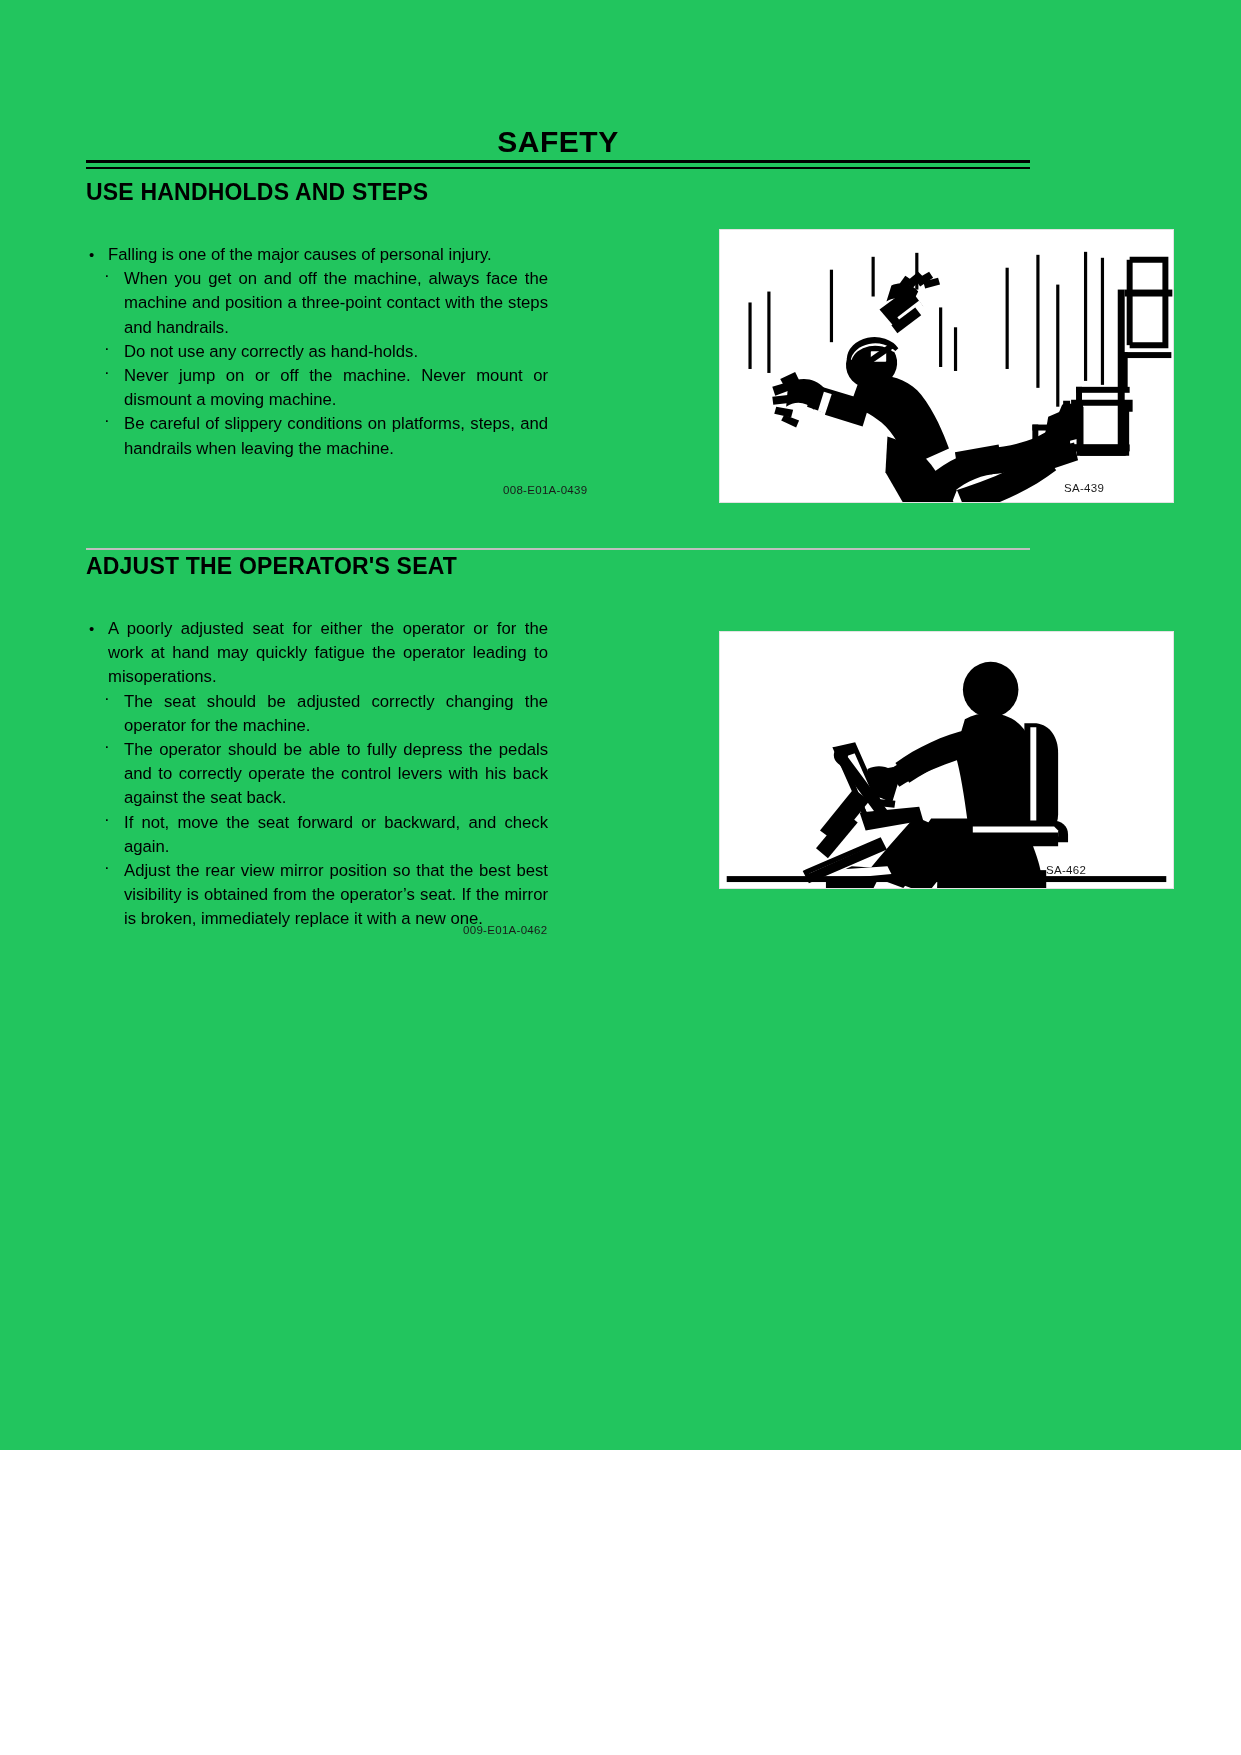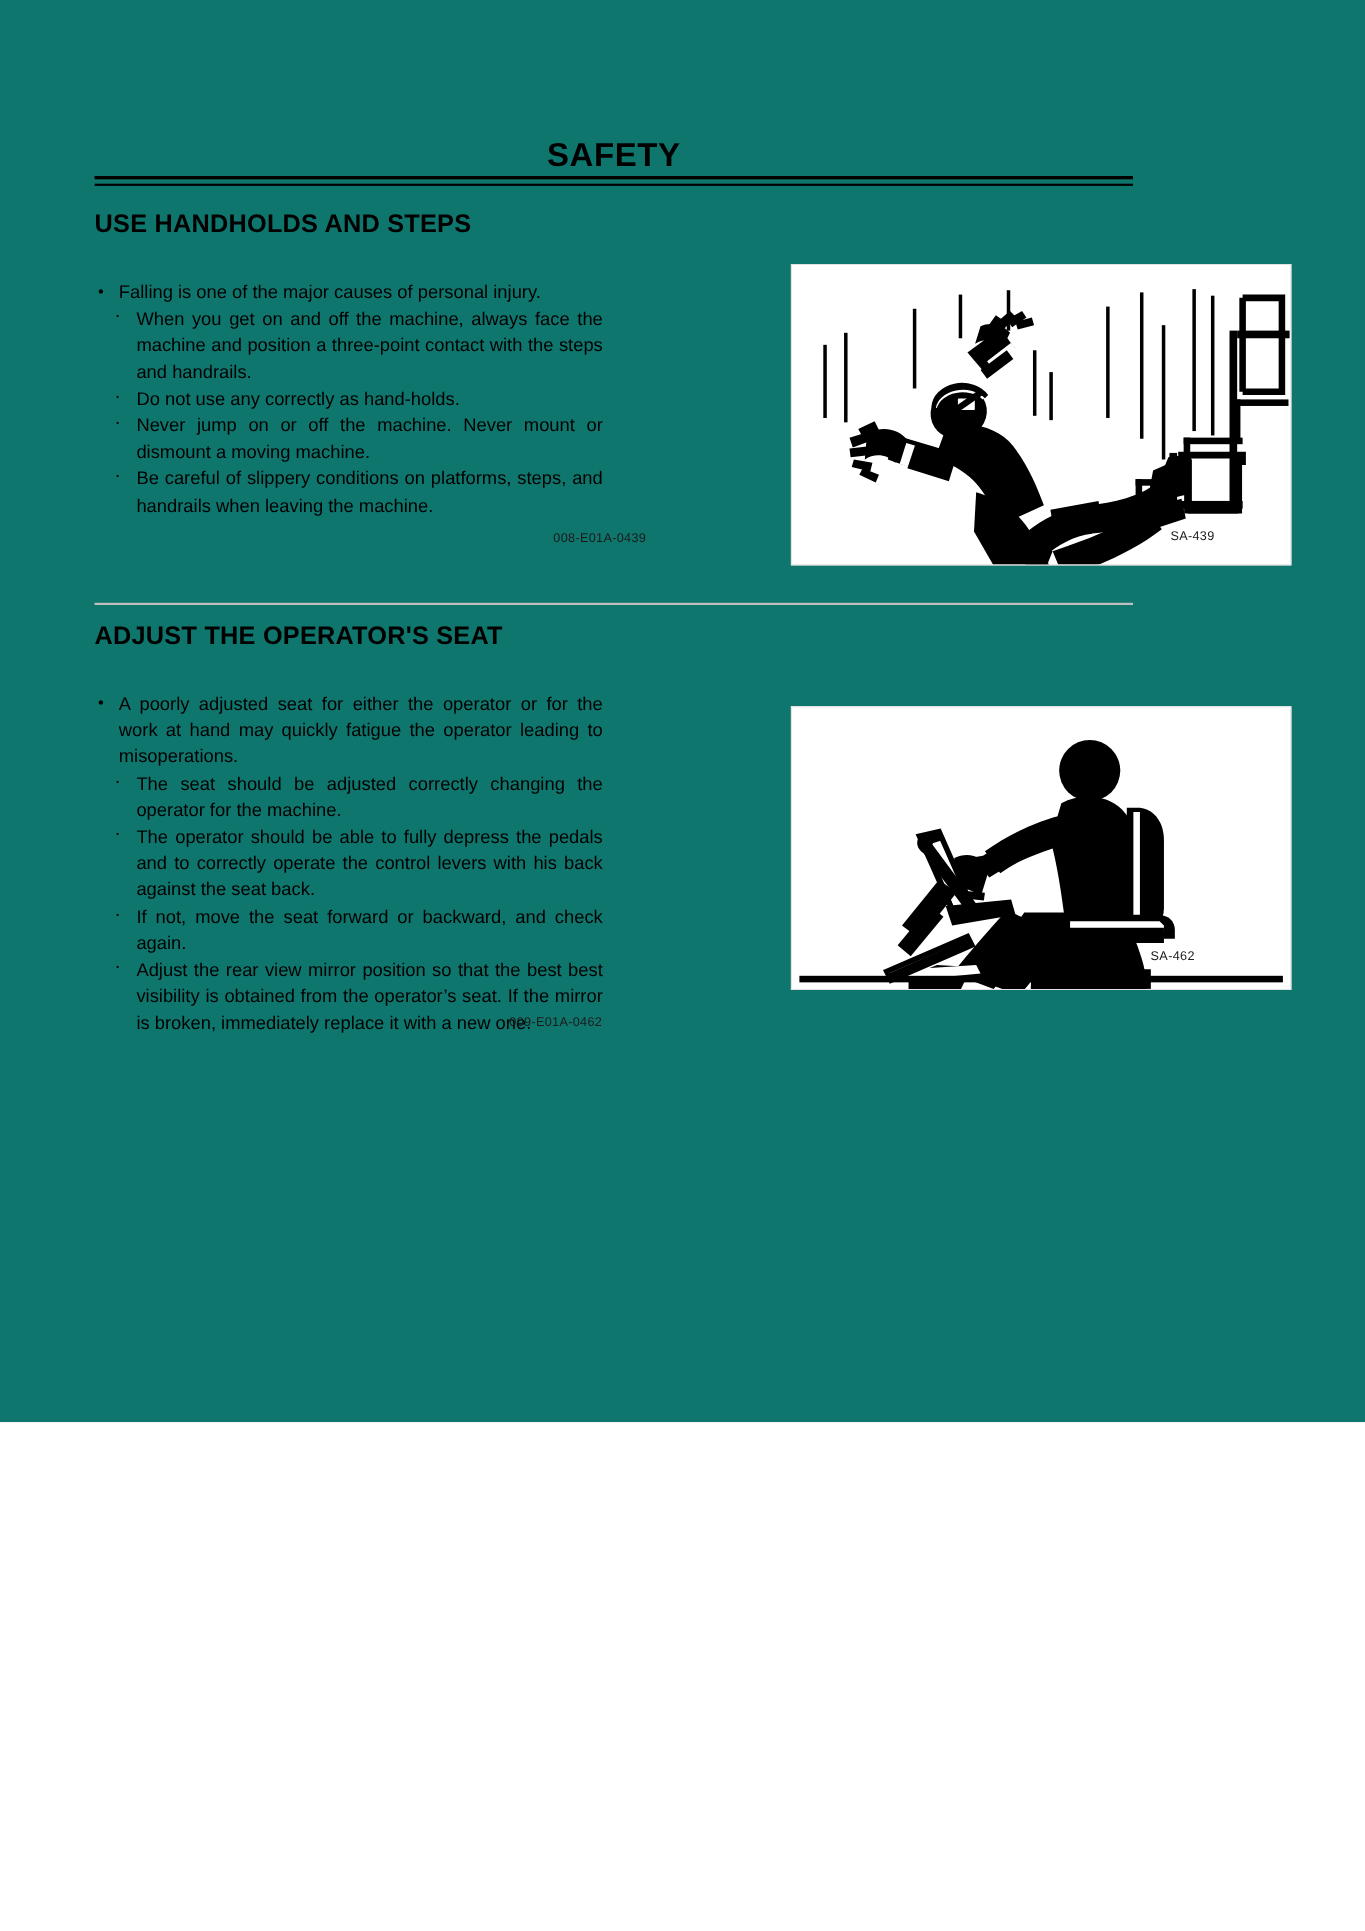--- a/index.html
+++ b/index.html
@@ -7,22 +7,22 @@
     padding: 0;
     background: #ffffff;
   }
   body {
     font-family: "Liberation Sans", sans-serif;
     color: #000000;
   }
   .page {
     position: relative;
     width: 1241px;
-    height: 1293px;
-    background: #0f766e;
+    height: 1450px;
+    background: #22c55e;
     box-sizing: border-box;
     overflow: hidden;
   }
 
   
   .doc-header {
     position: absolute;
     left: 86px;
     top: 125px;
     width: 1940px;
@@ -60,21 +60,21 @@
     height: 2px;
     background: #c0c0c0;
   }
   #divider-seat { top: 548px; }
 
   .section-heading {
     font-size: 23px;
     font-weight: bold;
     letter-spacing: 0.2px;
     line-height: 26px;
-    margin: 12px 0 0 0;
+    margin: 1px 0 0 0;
   }
 
   .section-body {
     position: relative;
     display: block;
   }
 
   
   .text-col {
     position: absolute;

